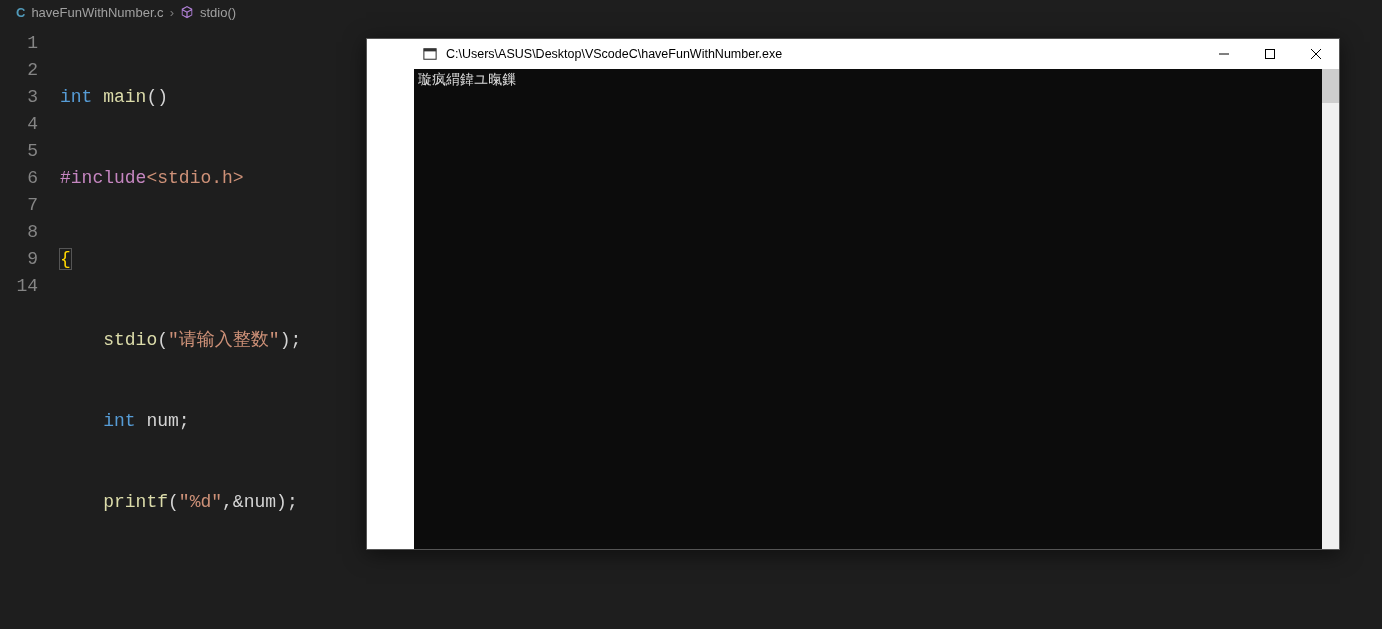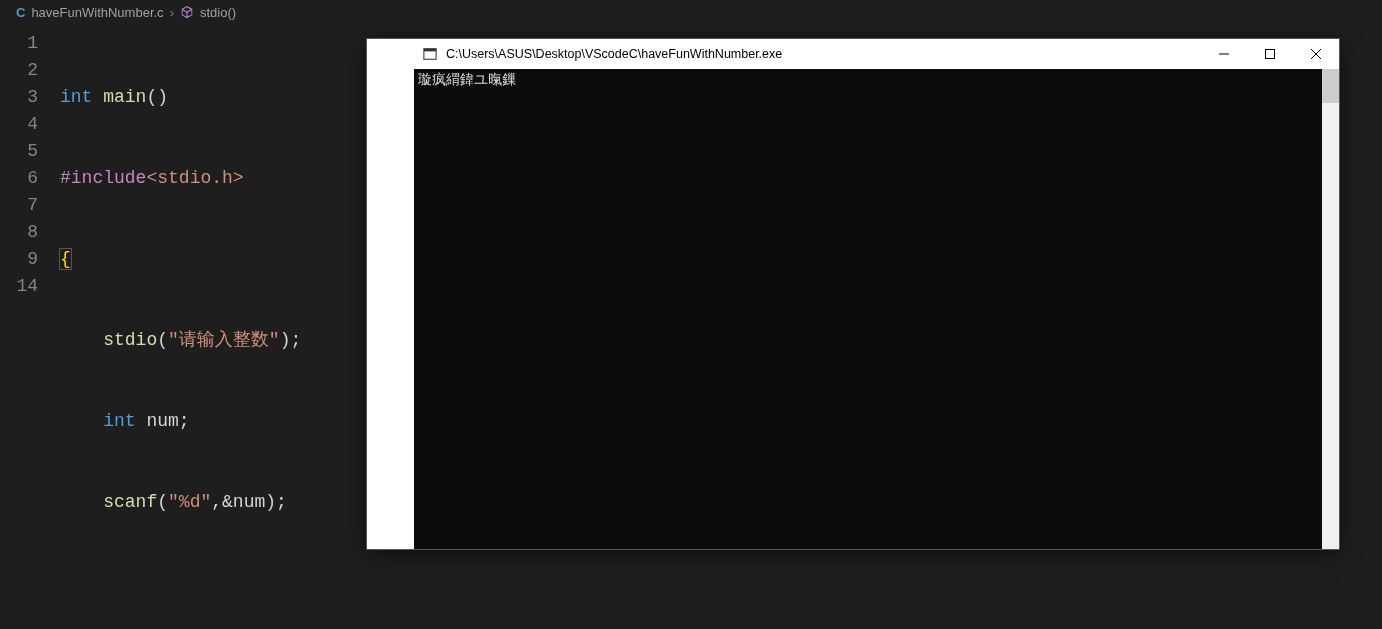--- a/index.html
+++ b/index.html
@@ -182,21 +182,21 @@
     <div class="ln">8</div>
     <div class="ln">9</div>
     <div class="ln">14</div>
   </div>
   <div class="code">
     <div class="line"><span class="tok-type">int</span><span class="tok-default"> </span><span class="tok-func">main</span><span class="tok-punct">()</span></div>
     <div class="line"><span class="tok-include">#include</span><span class="tok-string">&lt;stdio.h&gt;</span></div>
     <div class="line"><span class="tok-bracket">{</span></div>
     <div class="line"><span>    </span><span class="tok-func">stdio</span><span class="tok-punct">(</span><span class="tok-string">"请输入整数"</span><span class="tok-punct">)</span><span class="tok-punct">;</span></div>
     <div class="line"><span>    </span><span class="tok-type">int</span><span class="tok-default"> num</span><span class="tok-punct">;</span></div>
-    <div class="line"><span>    </span><span class="tok-func">scanf</span><span class="tok-punct">(</span><span class="tok-string">"%d"</span><span class="tok-default">,&amp;num</span><span class="tok-punct">)</span><span class="tok-punct">;</span></div>
+    <div class="line"><span>    </span><span class="tok-func">printf</span><span class="tok-punct">(</span><span class="tok-string">"%d"</span><span class="tok-default">,&amp;num</span><span class="tok-punct">)</span><span class="tok-punct">;</span></div>
     <div class="line"><span></span></div>
     
     
     
   </div>
 </div>
 
 <div class="console-window">
   <div class="titlebar">
     <span class="app-icon">

